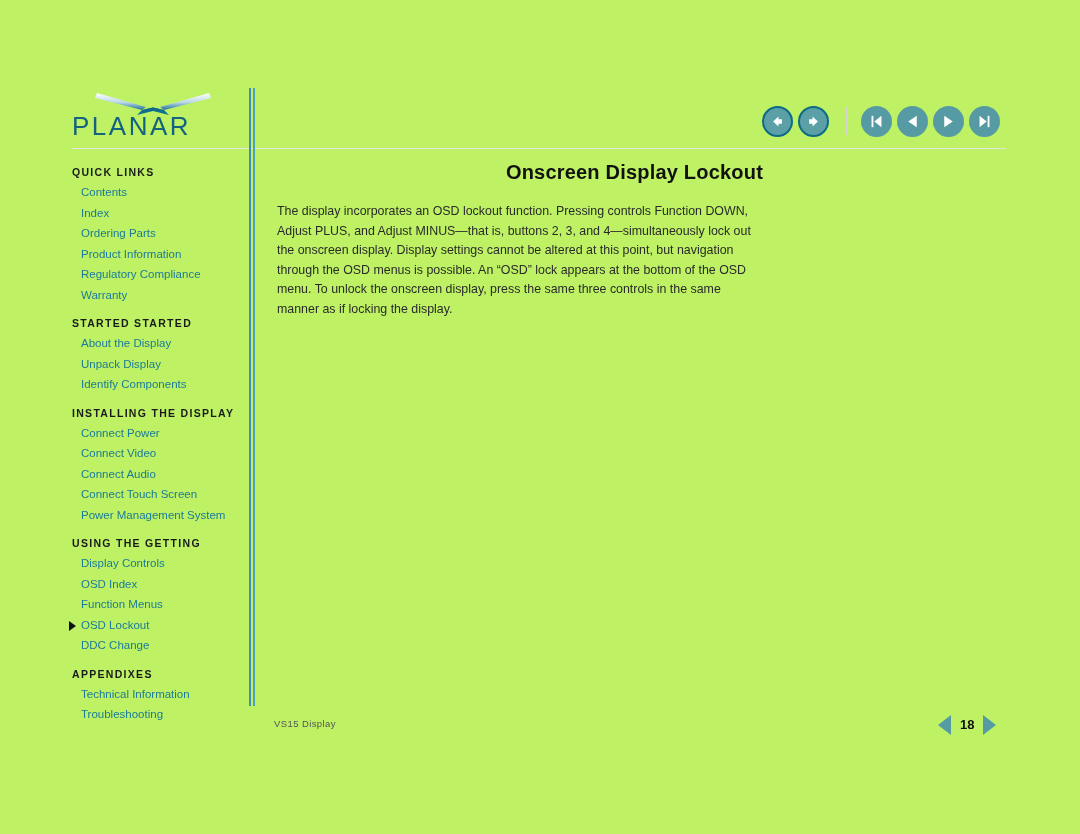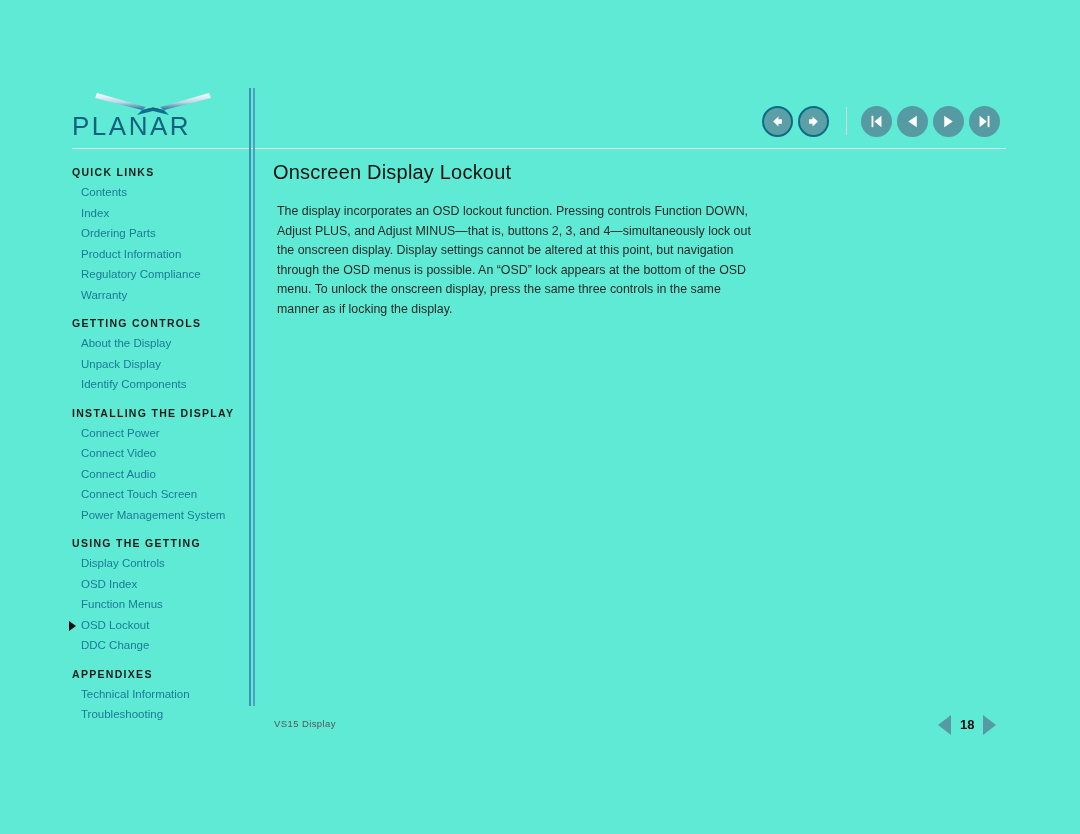--- a/index.html
+++ b/index.html
@@ -14,21 +14,21 @@
     font-family: "Liberation Sans", sans-serif;
     overflow: hidden;
   }
 
   
   #page {
     position: absolute;
     left: 0; top: 0;
     width: 1080px;
     height: 834px;
-    background: #5eead4;
+    background: #bef264;
   }
 
   
   #logo-block {
     position: absolute;
     left: 72px;
     top: 92px;
     width: 170px;
     height: 52px;
   }
@@ -147,25 +147,26 @@
   
   #content {
     position: absolute;
     left: 273px;
     top: 160px;
     width: 490px;
   }
   #page-title {
     font-family: "Liberation Sans", sans-serif;
     font-size: 20px;
-    font-weight: normal;
+    font-weight: bold;
     letter-spacing: 0.2px;
     color: #111111;
     margin: 0 0 18px 0;
     line-height: 24px;
+    text-align: right;
   }
   #body-text {
     font-size: 12.4px;
     line-height: 19.5px;
     color: #2a2a2a;
     margin: 4px;
     width: 480px;
   }
 
   
@@ -309,21 +310,21 @@
       <div class="nav-section">
         <div class="nav-head">QUICK LINKS</div>
         <div class="nav-item"><span>Contents</span></div>
         <div class="nav-item"><span>Index</span></div>
         <div class="nav-item"><span>Ordering Parts</span></div>
         <div class="nav-item"><span>Product Information</span></div>
         <div class="nav-item"><span>Regulatory Compliance</span></div>
         <div class="nav-item"><span>Warranty</span></div>
       </div>
       <div class="nav-section">
-        <div class="nav-head">GETTING CONTROLS</div>
+        <div class="nav-head">STARTED STARTED</div>
         <div class="nav-item"><span>About the Display</span></div>
         <div class="nav-item"><span>Unpack Display</span></div>
         <div class="nav-item"><span>Identify Components</span></div>
       </div>
       <div class="nav-section">
         <div class="nav-head">INSTALLING THE DISPLAY</div>
         <div class="nav-item"><span>Connect Power</span></div>
         <div class="nav-item"><span>Connect Video</span></div>
         <div class="nav-item"><span>Connect Audio</span></div>
         <div class="nav-item"><span>Connect Touch Screen</span></div>

